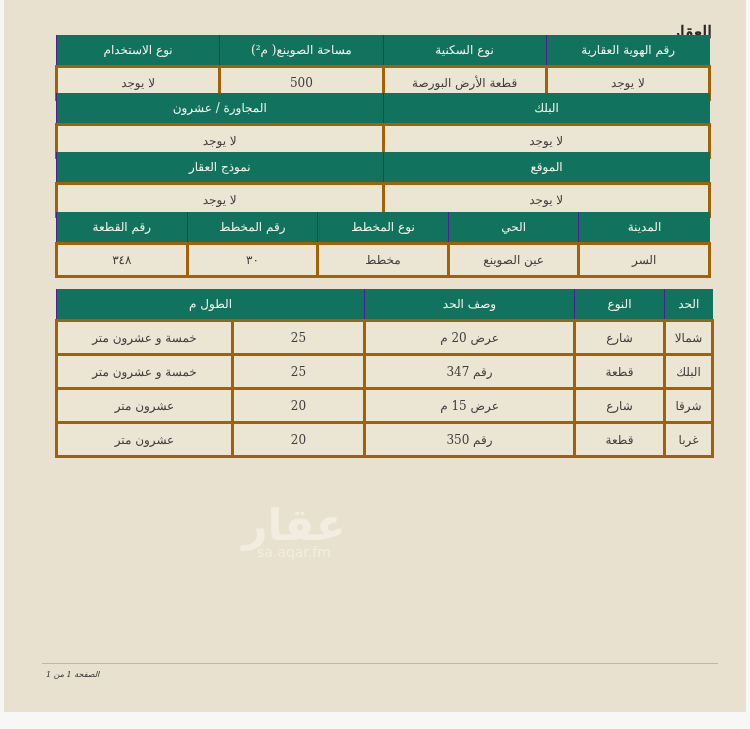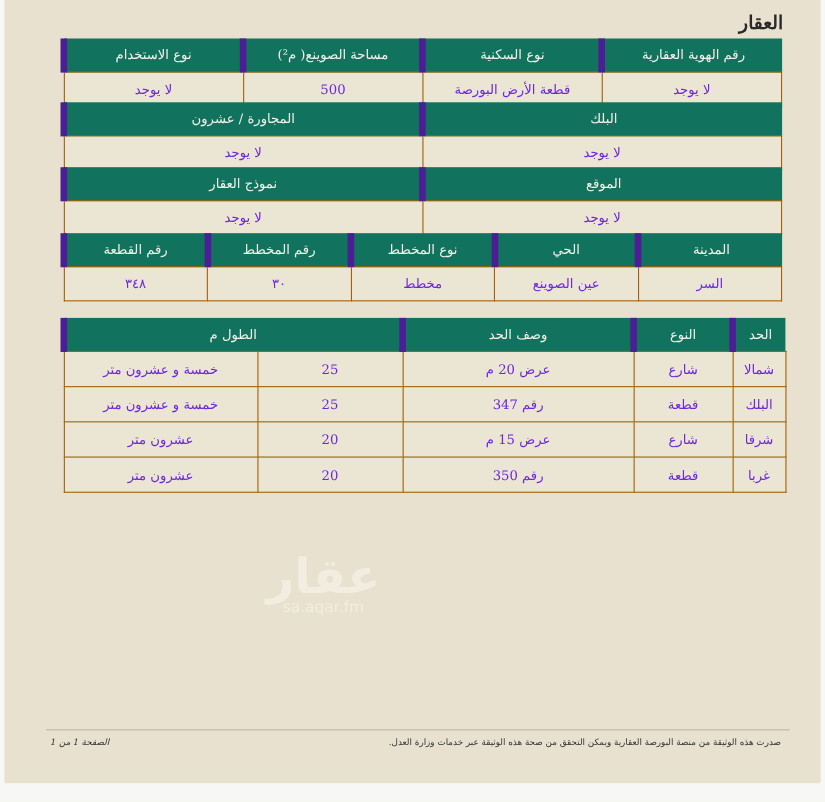--- a/index.html
+++ b/index.html
@@ -1,21 +1,21 @@
 <!DOCTYPE html>
 <html><head>
 <meta charset="utf-8">
 <style>
   html,body{margin:0;padding:0;}
   body{width:750px;height:729px;background:#f7f8f6;position:relative;overflow:hidden;font-family:"DejaVu Serif",serif;}
   .page{position:absolute;left:4px;top:0;width:742px;height:712px;background:#e8e1cf;direction:rtl;}
-  .title{position:absolute;right:34px;top:10px;font-size:17px;font-weight:bold;color:#2a2a2a;}
+  .title{position:absolute;right:34px;top:22px;font-size:17px;font-weight:bold;color:#2a2a2a;}
   table{border-collapse:collapse;position:absolute;left:51px;width:656px;table-layout:fixed;}
-  th{background:#11735e;color:#f3f1e8;font-weight:normal;font-size:12px;height:28px;border-left:6px solid #4c1d95;text-align:center;}
-  td{background:#ebe5d4;color:#6d28d9;font-size:12px;height:28px;border:1px solid #a16207;text-align:center;}
+  th{background:#11735e;color:#f3f1e8;font-weight:normal;font-size:12px;height:28px;border-left:1px solid #4c1d95;text-align:center;}
+  td{background:#ebe5d4;color:#404040;font-size:12px;height:28px;border:3px solid #a16207;text-align:center;}
   .t1{top:35px;}
   .t2{top:93px;}
   .t3{top:152px;}
   .t4{top:212px;}
   .t5{top:289px;}
   .t5 td{height:29px;}
   .watermark{position:absolute;left:230px;top:502px;width:120px;text-align:center;color:#f2ede0;direction:ltr;}
   .wm-ar{font-size:44px;font-family:"DejaVu Sans",sans-serif;font-weight:bold;line-height:46px;}
   .wm-en{font-size:14px;font-family:"DejaVu Sans",sans-serif;margin-top:-4px;}
   .footer-line{position:absolute;left:38px;right:28px;top:663px;height:1px;background:#bfb7a2;}
@@ -135,15 +135,14 @@
     </tr>
   </tbody>
     </table>
 
   <div class="watermark">
     <div class="wm-ar">عقار</div>
     <div class="wm-en">sa.aqar.fm</div>
   </div>
 
   <div class="footer-line"></div>
-  <div class="footer-text">صدرت هذه الوثيقة من منصة البورصة العقارية ويمكن التحقق من صحة هذه الوثيقة عبر خدمات وزارة العدل.</div>
   <div class="footer-page">الصفحة 1 من 1</div>
 </div>
 
 </body></html>

